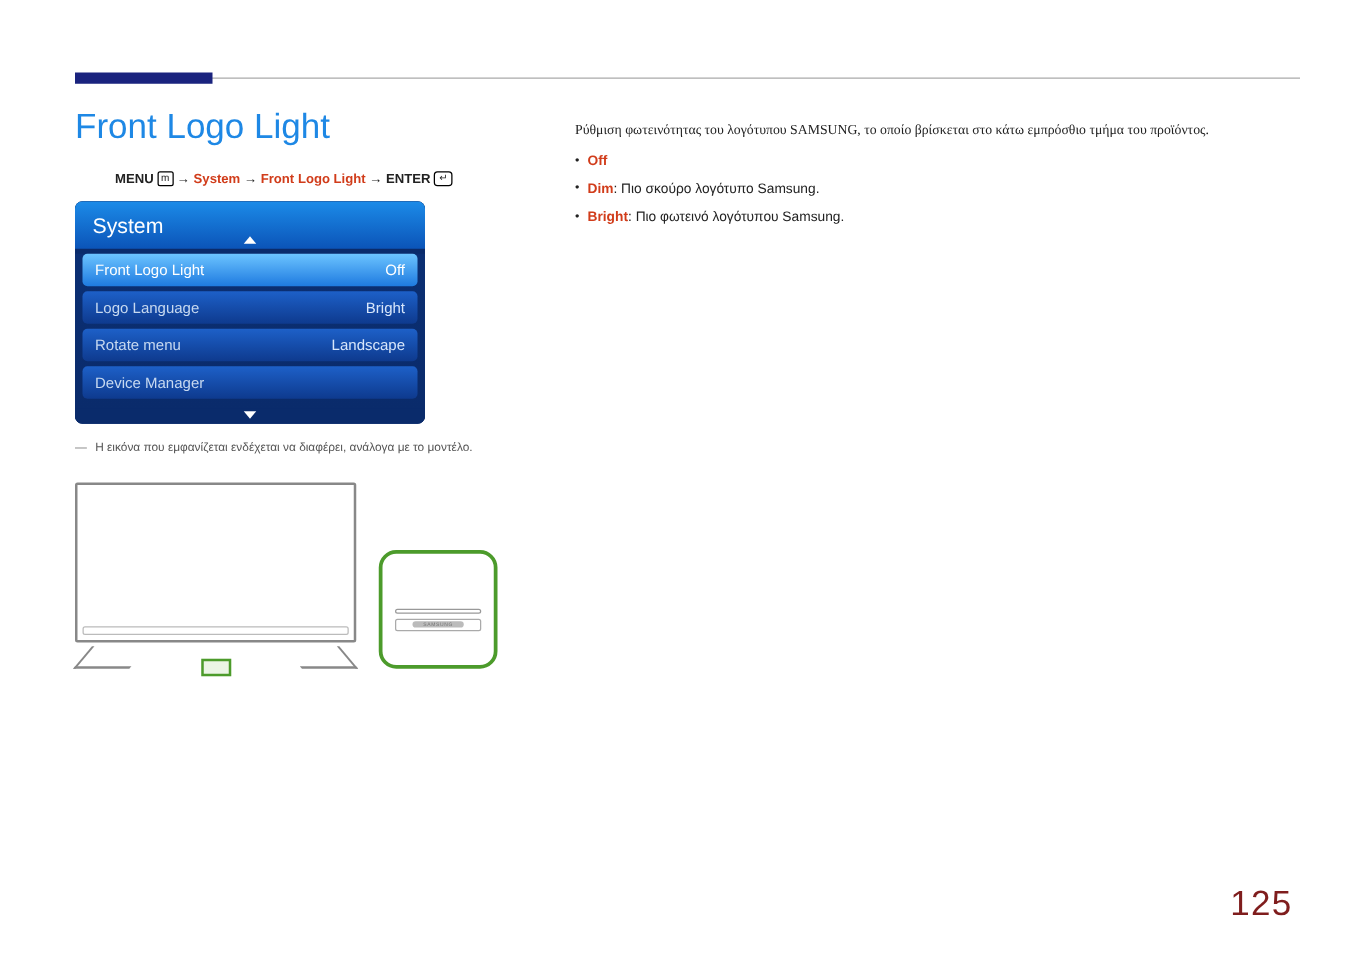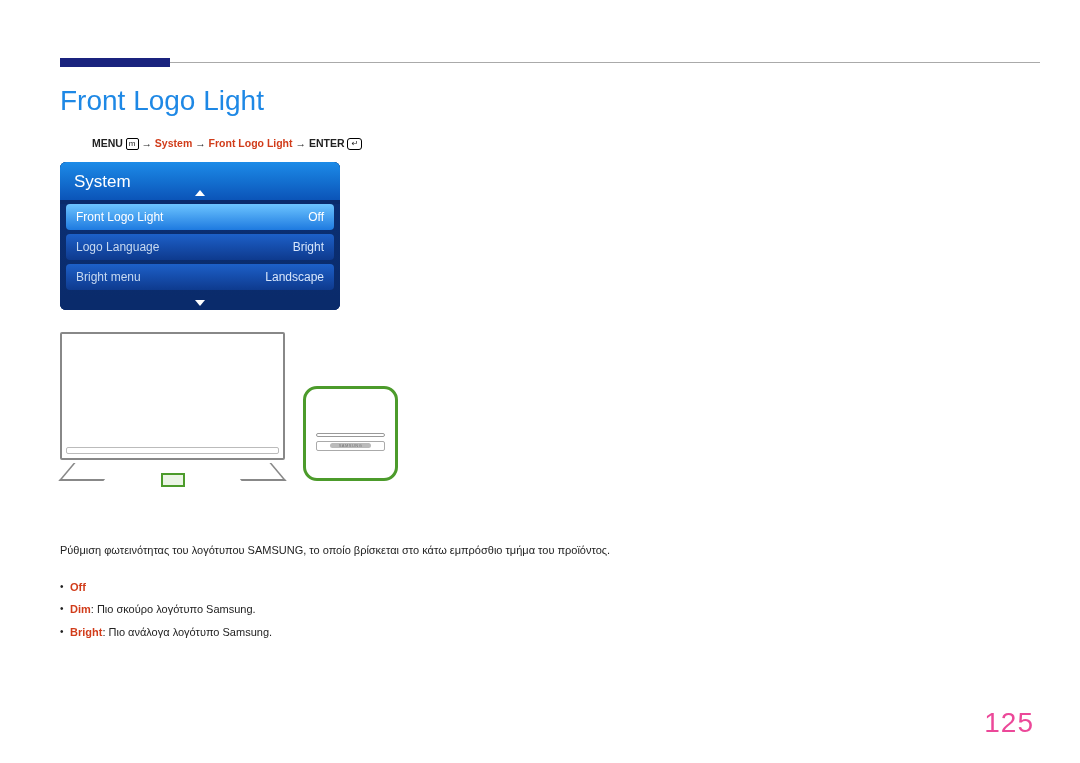--- a/index.html
+++ b/index.html
@@ -29,21 +29,20 @@
     left: 0;
     top: -5px;
     width: 110px;
     height: 9px;
     background: #1a237e;
   }
   .cols {
     display: flex;
     gap: 50px;
     margin-top: 30px;
-    flex-direction: column;
   }
   .left { flex: 0 0 350px; }
   .right { flex: 1; font-size: 11px; line-height: 1.7; padding-top: 10px; }
   h1.title {
     color: #1e88e5;
     font-weight: 400;
     font-size: 28px;
     margin-bottom: 20px;
   }
   .path {
@@ -221,37 +220,37 @@
     height: 5px;
     border-radius: 3px;
     background: #bbb;
     font-size: 4px;
     text-align: center;
     color: #777;
     line-height: 5px;
     letter-spacing: 0.5px;
   }
   
-  .right .intro { margin-bottom: 18px; }
+  .right .intro { margin-bottom: 6px; font-family: Liberation Serif, serif; }
   .right ul { list-style: none; }
   .right ul li { padding-left: 10px; position: relative; margin-bottom: 4px; }
   .right ul li::before {
     content: '•';
     position: absolute;
     left: 0;
     top: 0;
     font-size: 10px;
   }
   .right .red { color: #d13c1a; font-weight: bold; }
   .pagenum {
     position: absolute;
     right: 46px;
     bottom: 24px;
     font-size: 28px;
-    color: #ec4899;
+    color: #7f1d1d;
     font-weight: 300;
     letter-spacing: 1px;
   }
 </style>
 </head>
 <body>
 
 <div class="page">
   <div class="top-rule"></div>
 
@@ -280,29 +279,37 @@
         <div class="osd-list">
           <div class="osd-row sel">
             <span>Front Logo Light</span>
             <span class="val">Off</span>
           </div>
           <div class="osd-row">
             <span>Logo Language</span>
             <span class="val">Bright</span>
           </div>
           <div class="osd-row">
-            <span>Bright menu</span>
+            <span>Rotate menu</span>
             <span class="val">Landscape</span>
+          </div>
+          <div class="osd-row">
+            <span>Device Manager</span>
+            <span class="val"></span>
           </div>
         </div>
         <div class="osd-footer">
           <span class="tri-down"></span>
         </div>
       </div>
 
+      <div class="note">
+        <span class="dash">―</span>
+        <span>Η εικόνα που εμφανίζεται ενδέχεται να διαφέρει, ανάλογα με το μοντέλο.</span>
+      </div>
 
       <div class="illus">
         <div class="tv">
           <div class="tv-screen">
             <div class="tv-bezel-bot"></div>
           </div>
           <div class="tv-stand">
             <div class="tv-leg-l"></div>
             <div class="tv-leg-r"></div>
             <div class="highlight-box"></div>
@@ -320,20 +327,20 @@
     <div class="right">
       <p class="intro">Ρύθμιση φωτεινότητας του λογότυπου SAMSUNG, το οποίο βρίσκεται στο κάτω εμπρόσθιο τμήμα του προϊόντος.</p>
       <ul>
         <li>
           <span class="red">Off</span>
         </li>
         <li>
           <span class="red">Dim</span><span>: Πιο σκούρο λογότυπο Samsung.</span>
         </li>
         <li>
-          <span class="red">Bright</span><span>: Πιο ανάλογα λογότυπο Samsung.</span>
+          <span class="red">Bright</span><span>: Πιο φωτεινό λογότυπου Samsung.</span>
         </li>
       </ul>
     </div>
   </div>
 
   <div class="pagenum">125</div>
 </div>
 
 </body></html>

